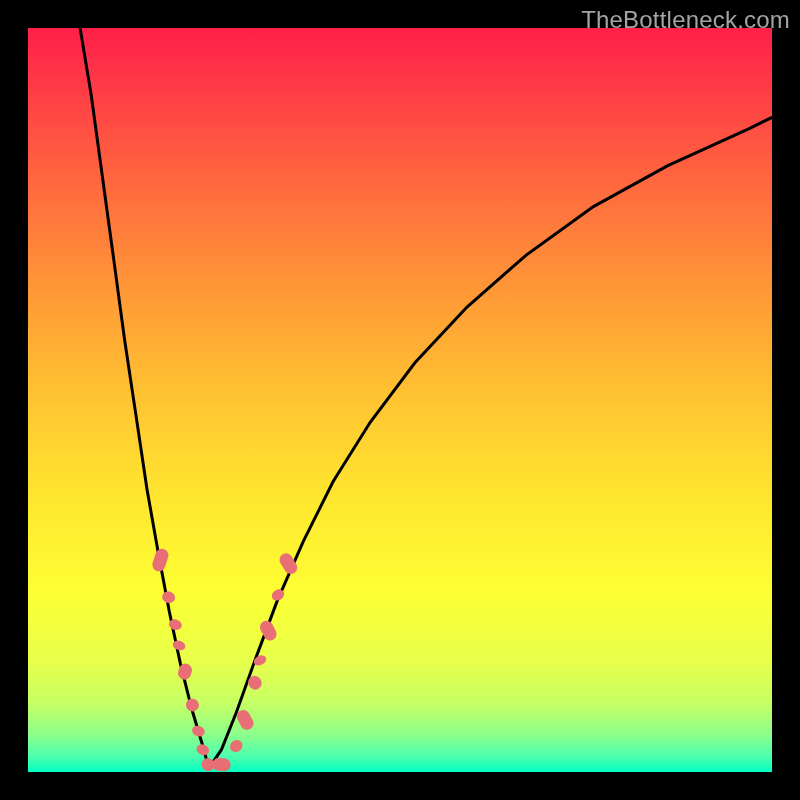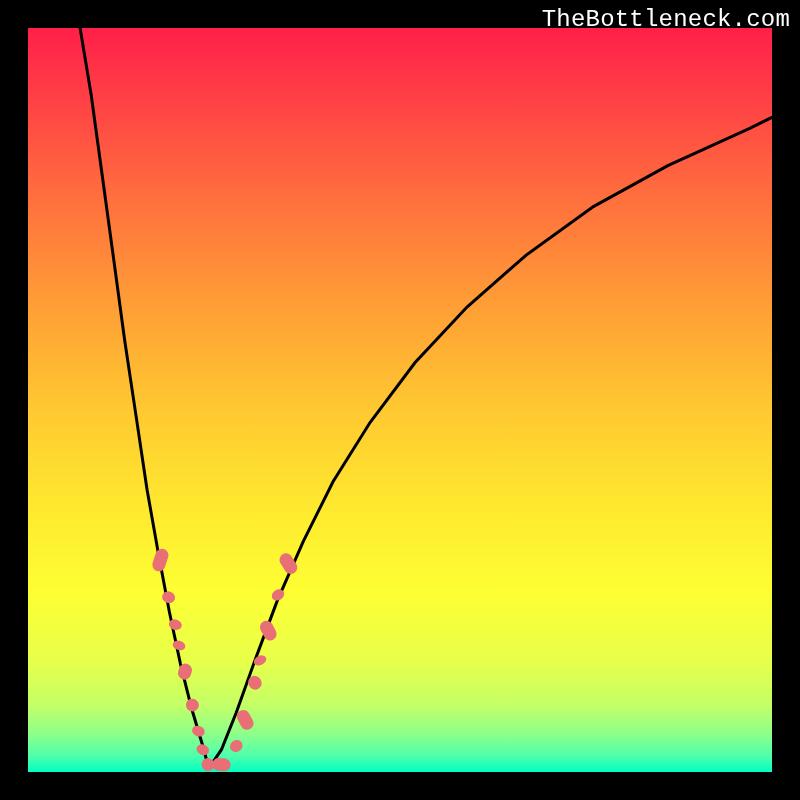--- a/index.html
+++ b/index.html
@@ -38,26 +38,25 @@
       #c4ff66 91%,
       #8bff8c 95%,
       #4affae 98%,
       #00ffc3 100%
     );
   }
   .watermark {
     position: absolute;
     top: 6px;
     right: 10px;
-    color: #ffffff;
+    color: #a3a3a3;
     font-size: 24px;
     font-weight: 500;
     letter-spacing: 0.2px;
     user-select: none;
-    font-family: Liberation Mono, monospace;
   }
   svg.curve {
     position: absolute;
     left: 0;
     top: 0;
     width: 744px;
     height: 744px;
     overflow: visible;
   }
 </style>

